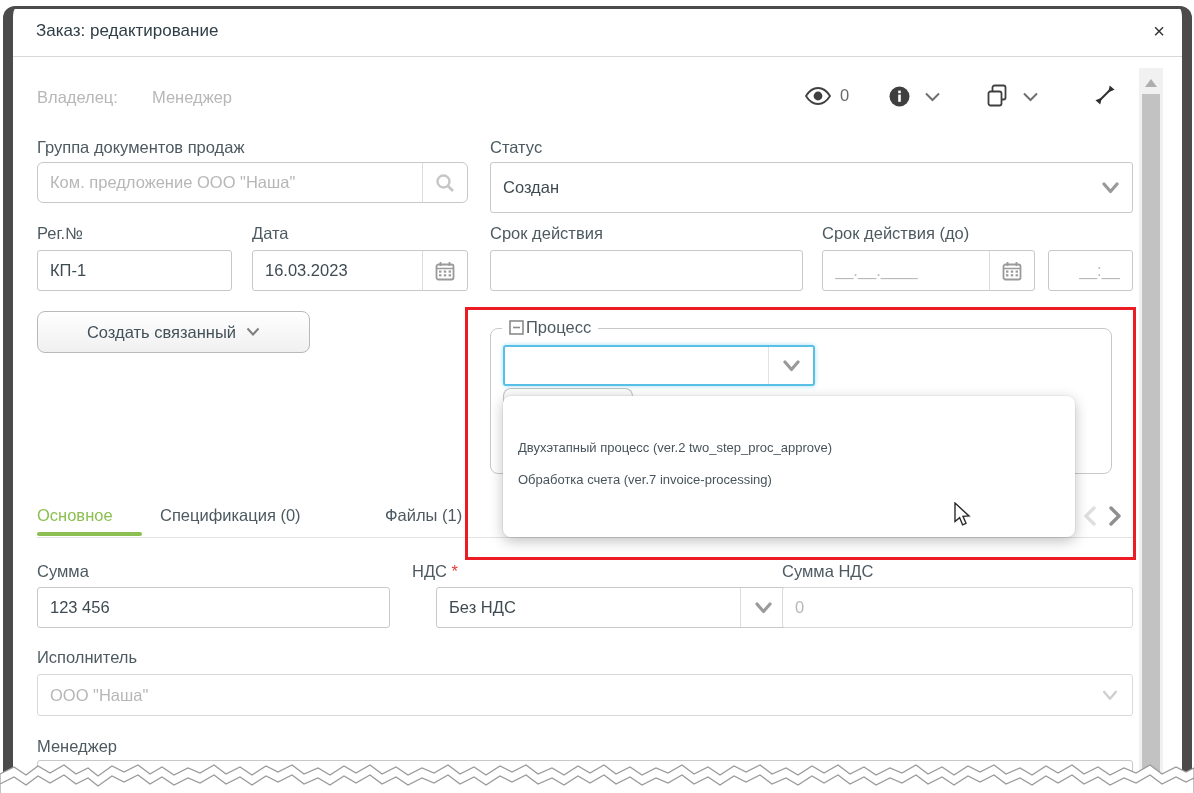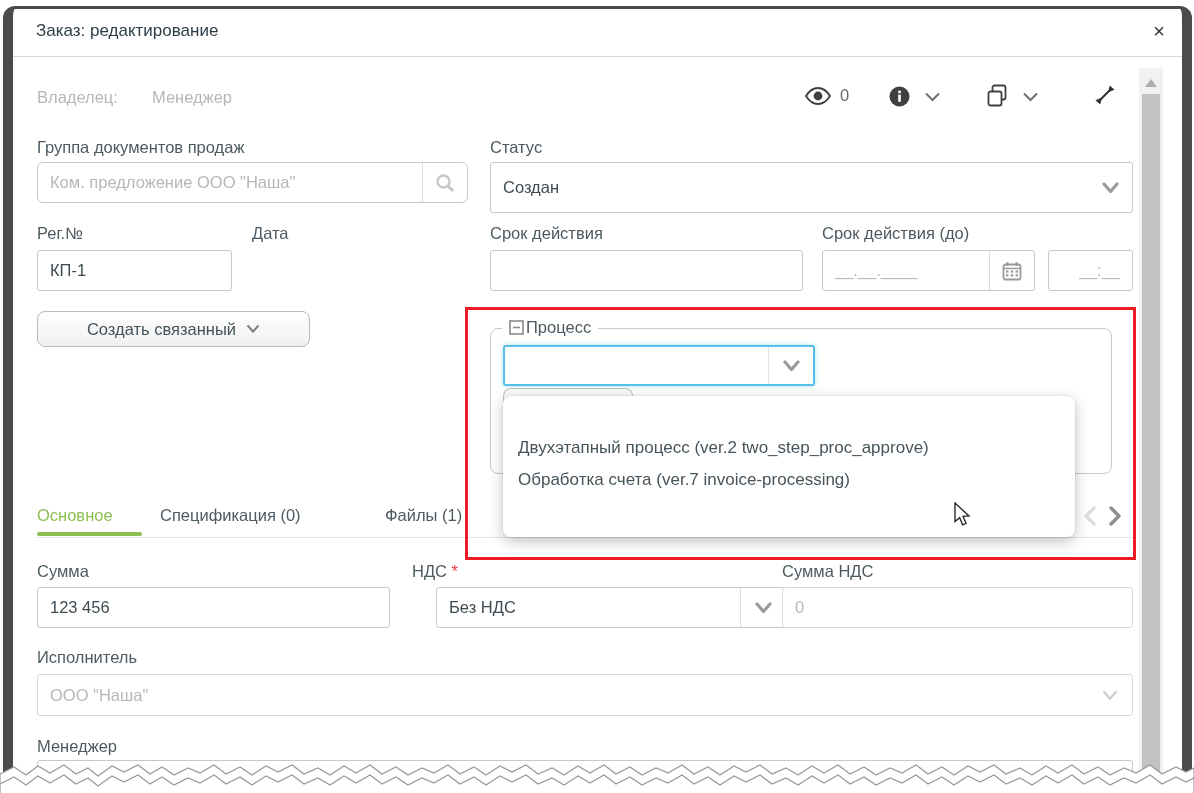--- a/index.html
+++ b/index.html
@@ -28,21 +28,21 @@
   .fieldset{position:absolute;border:1px solid #c9c9c9;border-radius:8px;z-index:2;background:transparent;}
   .legend{position:absolute;background:#fff;display:flex;align-items:center;gap:2px;
           font-size:16.5px;color:#4d5a61;padding:0 7px;z-index:3;white-space:nowrap;}
   .combofocus{position:absolute;background:#fff;border:2px solid #58c0e6;border-radius:3px;box-sizing:border-box;
               box-shadow:0 0 4px rgba(88,192,230,.55);z-index:4;}
   .hiddenbtn{position:absolute;box-sizing:border-box;border:1px solid #c3c3c3;border-bottom:none;
              border-radius:8px 8px 0 0;background:linear-gradient(#fdfdfd,#f4f4f4);z-index:3;}
   .dropdown{position:absolute;background:#fff;border-radius:8px;z-index:10;
             box-shadow:0 4px 14px rgba(0,0,0,.25),0 0 0 1px rgba(0,0,0,.04);}
   .opt{position:absolute;left:3px;right:3px;height:31px;display:flex;align-items:center;
-       padding:0 12px;font-size:17px;color:#47545b;border-radius:4px;cursor:pointer;white-space:nowrap;}
+       padding:0 12px;font-size:13px;color:#47545b;border-radius:4px;cursor:pointer;white-space:nowrap;}
   .opt.hl{background:#41b4da;color:#32454e;}
   .tab{position:absolute;font-size:16.5px;color:#4d5a61;z-index:2;cursor:pointer;white-space:nowrap;}
   .tab.active{color:#8cbf52;}
   .tabline{position:absolute;left:37px;width:1099px;top:537px;height:1px;background:#e2e2e2;z-index:2;}
   .tabunder{position:absolute;left:37px;top:532px;width:105px;height:4px;background:#8cbf52;border-radius:2px;z-index:2;}
   .req{color:#e53935;}
   .redbox{position:absolute;left:465px;top:307px;width:671px;height:253px;box-sizing:border-box;
           border:3px solid #ec1c24;z-index:20;pointer-events:none;}
   .scrolltrack{position:absolute;left:1139px;top:68px;width:24px;bottom:0;background:#f1f1f1;z-index:3;}
   .scrollarrow{position:absolute;left:6px;top:11px;width:0;height:0;border-left:6px solid transparent;
@@ -127,51 +127,70 @@
         </svg>
     </div>
   </div>
 
   <span class="lbl" style="left:37px;top:224px;">Рег.№</span>
   <div class="inp" style="left:37px;top:250px;width:195px;height:41px;">
     <span class="val">КП-1</span>
   </div>
 
   <span class="lbl" style="left:252px;top:224px;">Дата</span>
-
-  <span class="lbl" style="left:490px;top:224px;">Срок действия</span>
-  <div class="inp" style="left:490px;top:250px;width:313px;height:41px;">
-    <span class="val"></span>
-  </div>
-
-  <span class="lbl" style="left:822px;top:224px;">Срок действия (до)</span>
-  <div class="inp" style="left:822px;top:250px;width:213px;height:41px;">
-    <span class="val ghosttxt">__.__.____</span>
+  <div class="inp" style="left:252px;top:250px;width:216px;height:41px;">
+    <span class="val">16.03.2023</span>
     <div class="seg">
       <svg width="20" height="20" viewBox="0 0 20 20">
           <rect x="1.5" y="3.5" width="17" height="15" rx="2" fill="none" stroke="#9a9a9a" stroke-width="1.8"></rect>
           <line x1="5.5" y1="1" x2="5.5" y2="5" stroke="#9a9a9a" stroke-width="1.8"></line>
           <line x1="14.5" y1="1" x2="14.5" y2="5" stroke="#9a9a9a" stroke-width="1.8"></line>
           <line x1="2" y1="7.5" x2="18" y2="7.5" stroke="#9a9a9a" stroke-width="1.5"></line>
           <g fill="#9a9a9a">
             <rect x="4" y="9.5" width="2.4" height="2.2"></rect>
             <rect x="8.8" y="9.5" width="2.4" height="2.2"></rect>
             <rect x="13.6" y="9.5" width="2.4" height="2.2"></rect>
             <rect x="4" y="13.2" width="2.4" height="2.2"></rect>
             <rect x="8.8" y="13.2" width="2.4" height="2.2"></rect>
             <rect x="13.6" y="13.2" width="2.4" height="2.2"></rect>
           </g>
         </svg>
     </div>
   </div>
+
+  <span class="lbl" style="left:490px;top:224px;">Срок действия</span>
+  <div class="inp" style="left:490px;top:250px;width:313px;height:41px;">
+    <span class="val"></span>
+  </div>
+
+  <span class="lbl" style="left:822px;top:224px;">Срок действия (до)</span>
+  <div class="inp" style="left:822px;top:250px;width:213px;height:41px;">
+    <span class="val ghosttxt">__.__.____</span>
+    <div class="seg">
+      <svg width="20" height="20" viewBox="0 0 20 20">
+          <rect x="1.5" y="3.5" width="17" height="15" rx="2" fill="none" stroke="#9a9a9a" stroke-width="1.8"></rect>
+          <line x1="5.5" y1="1" x2="5.5" y2="5" stroke="#9a9a9a" stroke-width="1.8"></line>
+          <line x1="14.5" y1="1" x2="14.5" y2="5" stroke="#9a9a9a" stroke-width="1.8"></line>
+          <line x1="2" y1="7.5" x2="18" y2="7.5" stroke="#9a9a9a" stroke-width="1.5"></line>
+          <g fill="#9a9a9a">
+            <rect x="4" y="9.5" width="2.4" height="2.2"></rect>
+            <rect x="8.8" y="9.5" width="2.4" height="2.2"></rect>
+            <rect x="13.6" y="9.5" width="2.4" height="2.2"></rect>
+            <rect x="4" y="13.2" width="2.4" height="2.2"></rect>
+            <rect x="8.8" y="13.2" width="2.4" height="2.2"></rect>
+            <rect x="13.6" y="13.2" width="2.4" height="2.2"></rect>
+          </g>
+        </svg>
+    </div>
+  </div>
   <div class="inp" style="left:1048px;top:250px;width:85px;height:41px;justify-content:flex-end;">
     <span class="val ghosttxt">__:__</span>
   </div>
 
-  <button class="btn" style="left:37px;top:311px;width:273px;height:36px;">
+  <button class="btn" style="left:37px;top:311px;width:273px;height:42px;">
     <span>Создать связанный</span>
     <svg width="14" height="10" viewBox="0 0 14 10">
         <polyline points="1.5,1.5 7,7.5 12.5,1.5" fill="none" stroke="#7e7e7e" stroke-width="2"></polyline>
       </svg>
   </button>
 
   <div class="fieldset" style="left:490px;top:328px;width:620px;height:144px;"></div>
   <div class="legend" style="left:502px;top:318px;">
     <span style="display:flex;">
       <svg width="15" height="15" viewBox="0 0 15 15">

